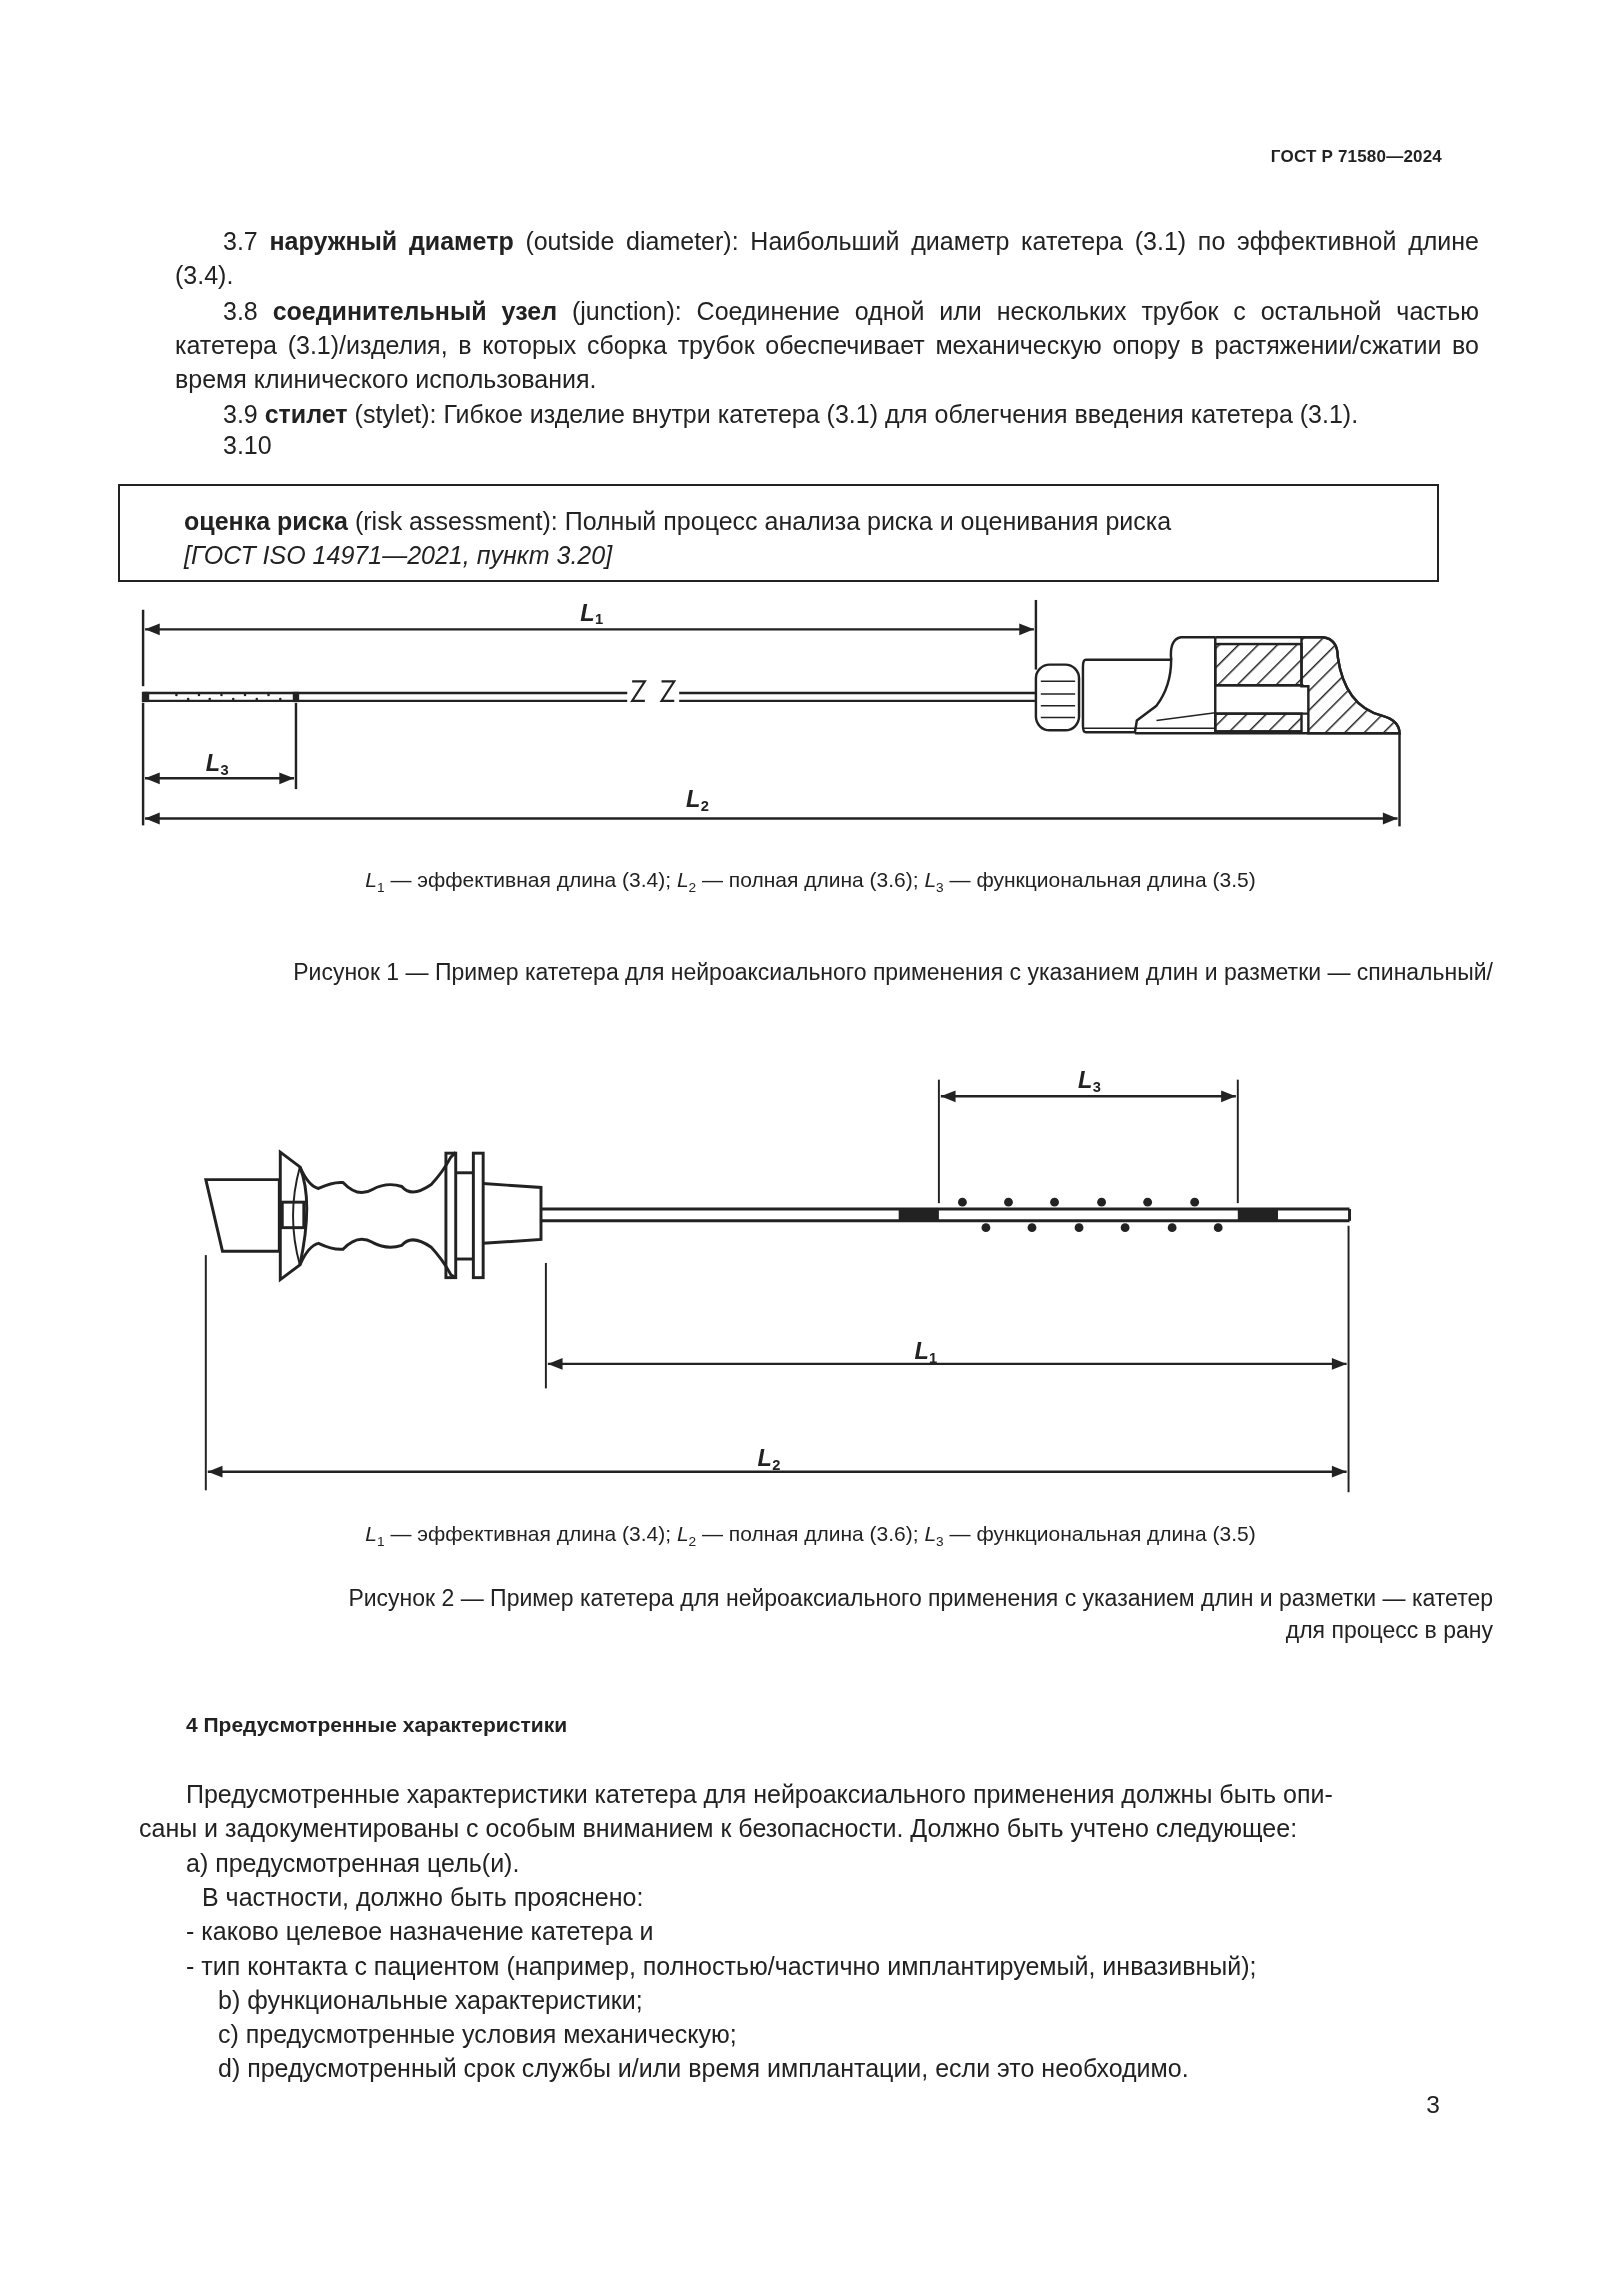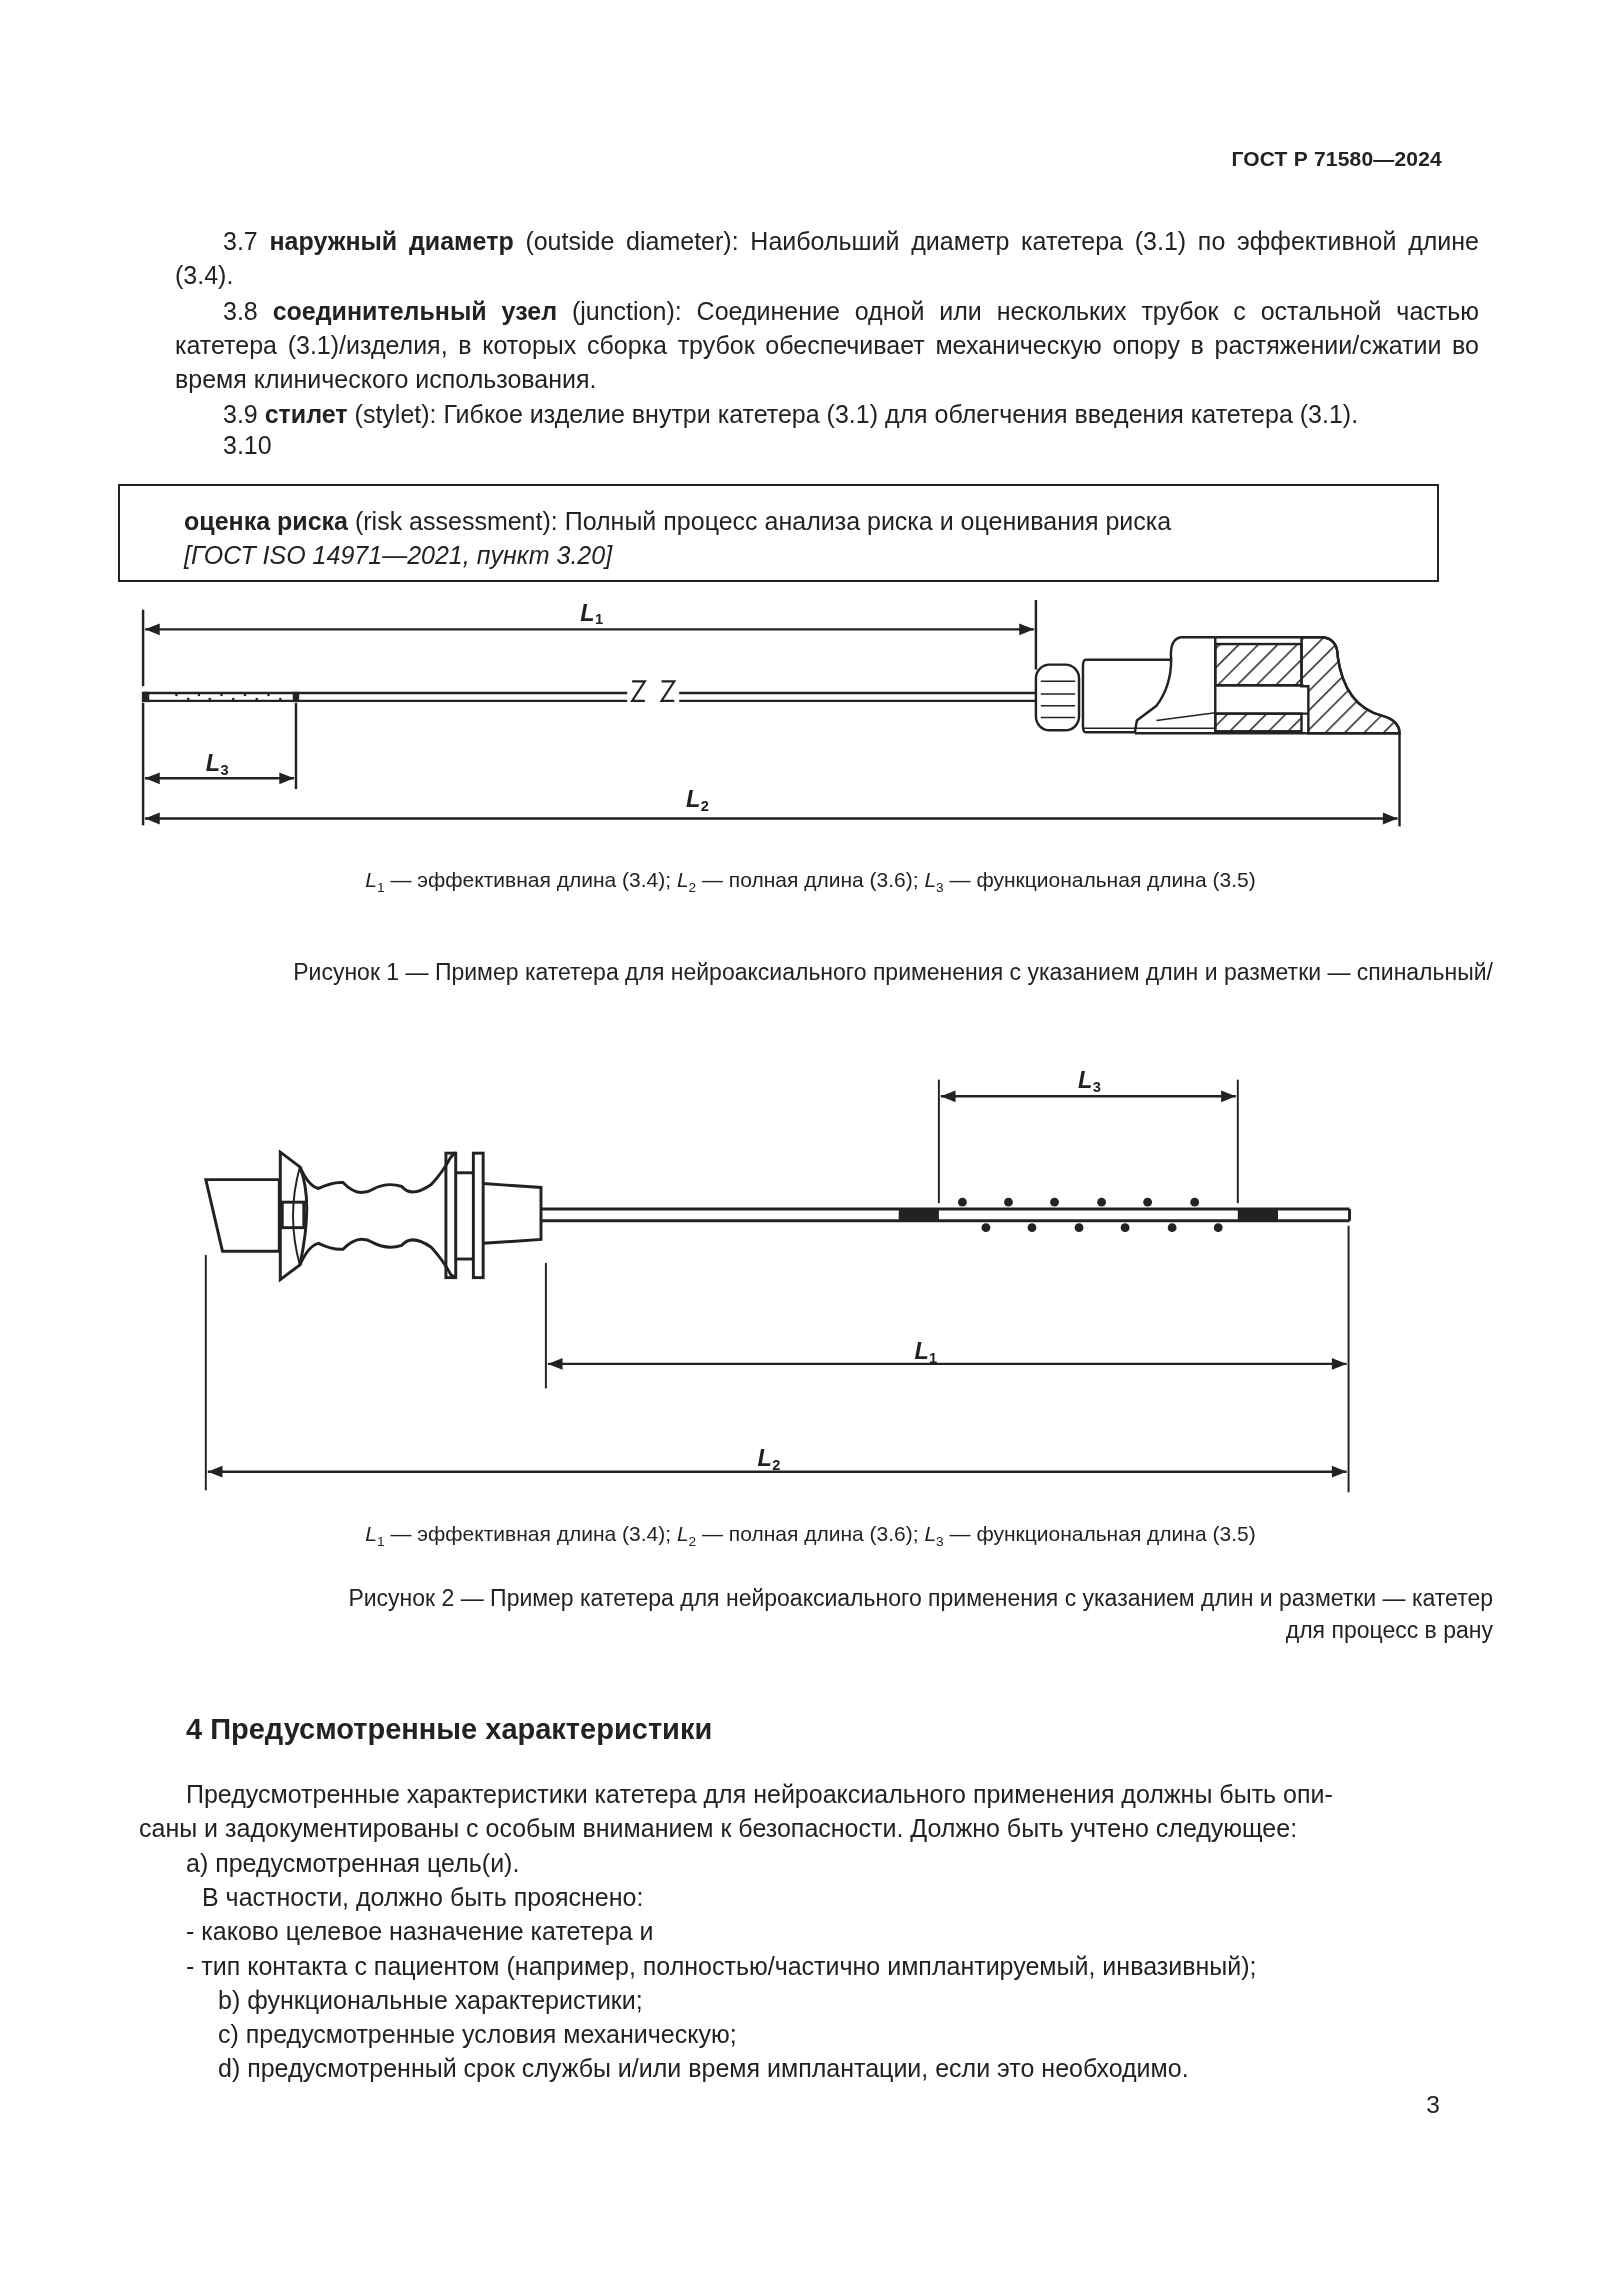--- a/index.html
+++ b/index.html
@@ -3,21 +3,21 @@
 <meta charset="utf-8">
 <style>
   html, body { margin: 0; padding: 0; background: #ffffff; }
   body {
     width: 1621px; height: 2293px; position: relative; overflow: hidden;
     font-family: "Liberation Sans", sans-serif; color: #222222;
   }
   .abs { position: absolute; }
   .doc-header {
     left: 1078px; top: 147px; width: 364px; text-align: right;
-    font-weight: bold; font-size: 21px; letter-spacing: 0.2px;
+    font-weight: bold; font-size: 17px; letter-spacing: 0.2px;
   }
   .para {
     left: 139px; width: 1304px; font-size: 25px; line-height: 34px;
     text-align: justify; text-align-last: left;
   }
   .indent { text-indent: 48px; margin-left: 36px; }
   .term { font-weight: bold; }
   .boxed {
     left: 118px; top: 484px; width: 1321px; height: 98px;
     border: 2.5px solid #222222; box-sizing: border-box;
@@ -26,21 +26,21 @@
   .ital { font-style: italic; }
   .legend {
     left: 0; width: 1621px; text-align: center; font-size: 21px;
   }
   .legend i { font-style: italic; }
   .legend sub { font-size: 13.7px; vertical-align: -4.9px; }
   .caption {
     left: 146px; width: 1347px; text-align: right; font-size: 23px; line-height: 32px;
   }
   .section-title {
-    left: 186px; top: 1713px; font-size: 29px; font-weight: bold;
+    left: 186px; top: 1713px; font-size: 21px; font-weight: bold;
   }
   .list-line { position: absolute; font-size: 25px; line-height: 34px; white-space: nowrap; }
   .page-number { left: 1411px; top: 2091px; font-size: 24.5px; width: 29px; text-align: right; }
   svg text { font-family: "Liberation Sans", sans-serif; }
 </style>
 </head>
 <body>
 
 <div class="abs doc-header">ГОСТ Р 71580—2024</div>
 

